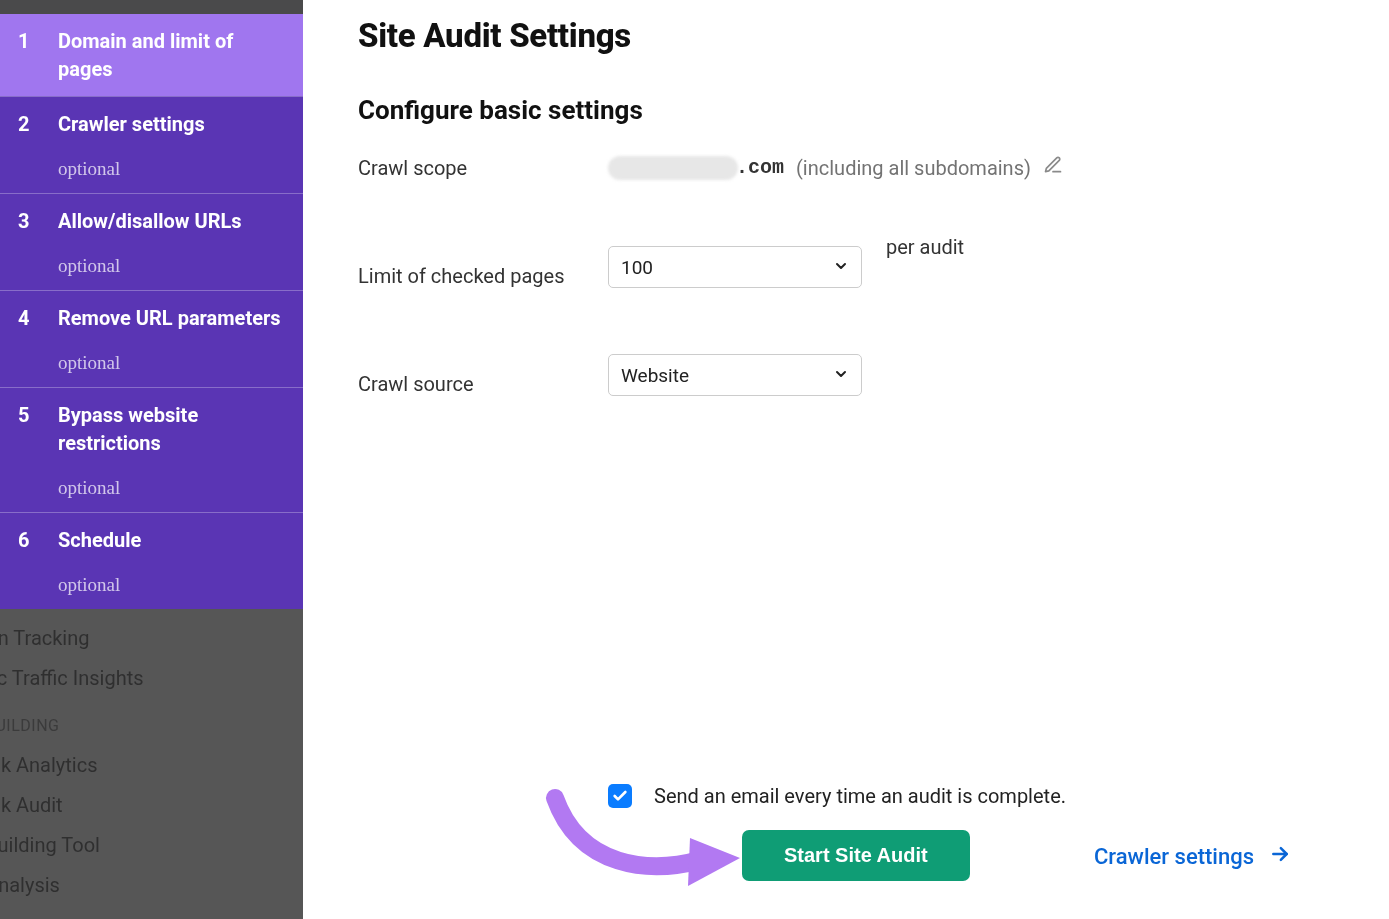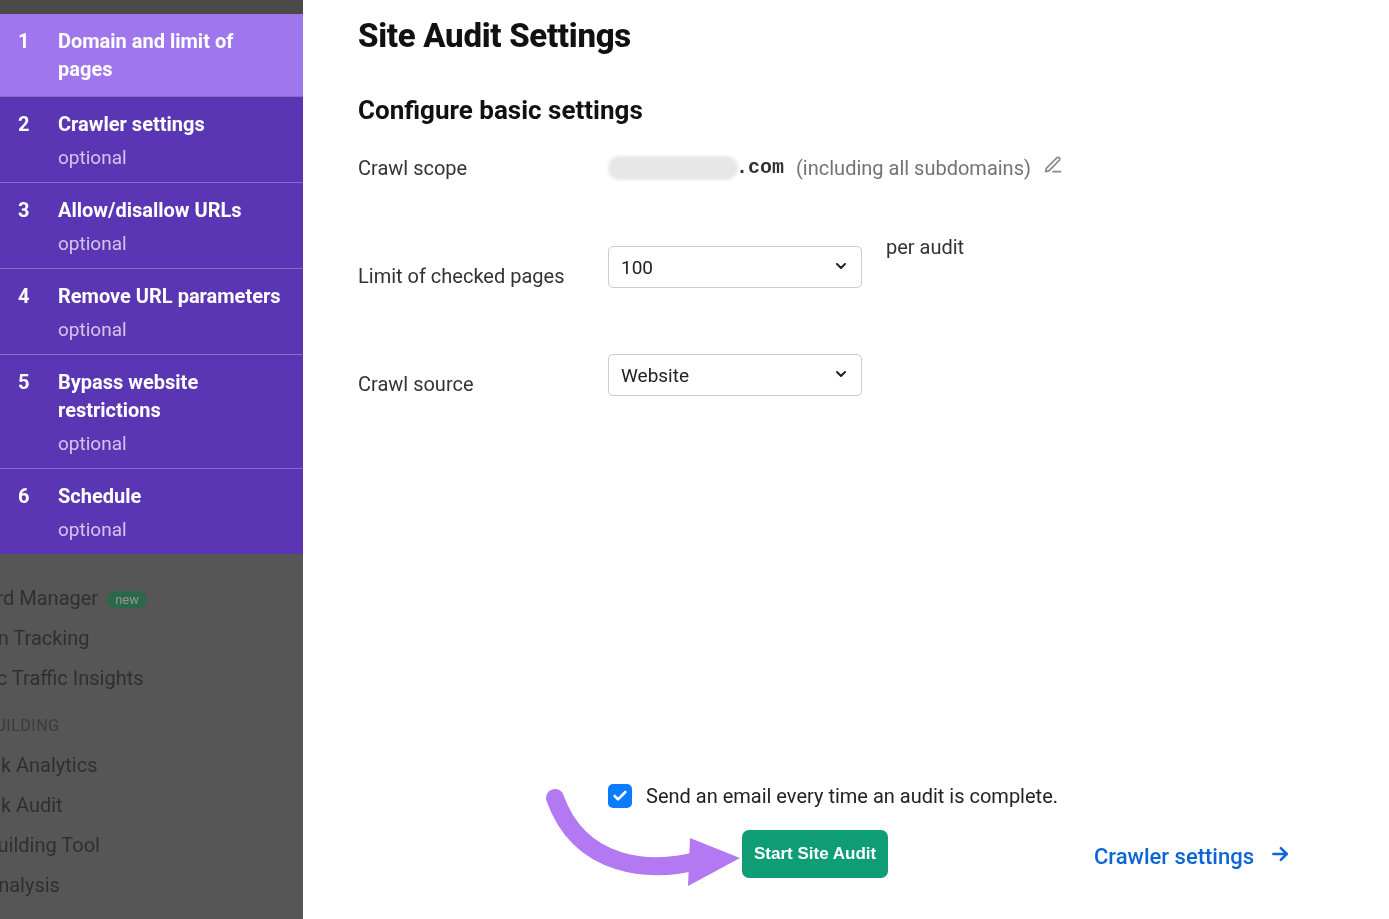--- a/index.html
+++ b/index.html
@@ -89,21 +89,22 @@
   }
   .step-body { flex: 1; }
   .step-title {
     font-size: 20px;
     font-weight: 700;
     line-height: 1.4;
   }
   .step-sub {
     font-size: 19px;
     color: rgba(255,255,255,0.72);
-    margin-top: 8px;
+    margin-top: 20px;
+    font-family: Liberation Serif, serif;
   }
 
   
   .main {
     position: absolute;
     left: 303px;
     top: 0;
     width: 1086px;
     height: 919px;
     background: #fff;
@@ -165,41 +166,41 @@
     background: #fff;
     margin-top: 40px;
   }
   .per-audit { margin-left: 12px; font-size: 20px; color: #333; }
   .email-row {
     position: absolute;
     left: 608px;
     top: 784px;
     display: flex;
     align-items: center;
-    gap: 14px;
+    gap: 22px;
     font-size: 20px;
     color: #222;
   }
   .checkbox {
     width: 24px;
     height: 24px;
     border-radius: 5px;
     background: #0a7cff;
     display: flex;
     align-items: center;
     justify-content: center;
   }
   .start-btn {
     position: absolute;
     left: 742px;
     top: 830px;
-    padding: 14px 12px;
+    padding: 14px 42px;
     background: #0f9d75;
     color: #fff;
-    font-size: 17px;
+    font-size: 20px;
     font-weight: 600;
     border-radius: 7px;
     border: none;
     cursor: pointer;
   }
   .next-link {
     position: absolute;
     left: 1094px;
     top: 844px;
     display: flex;

